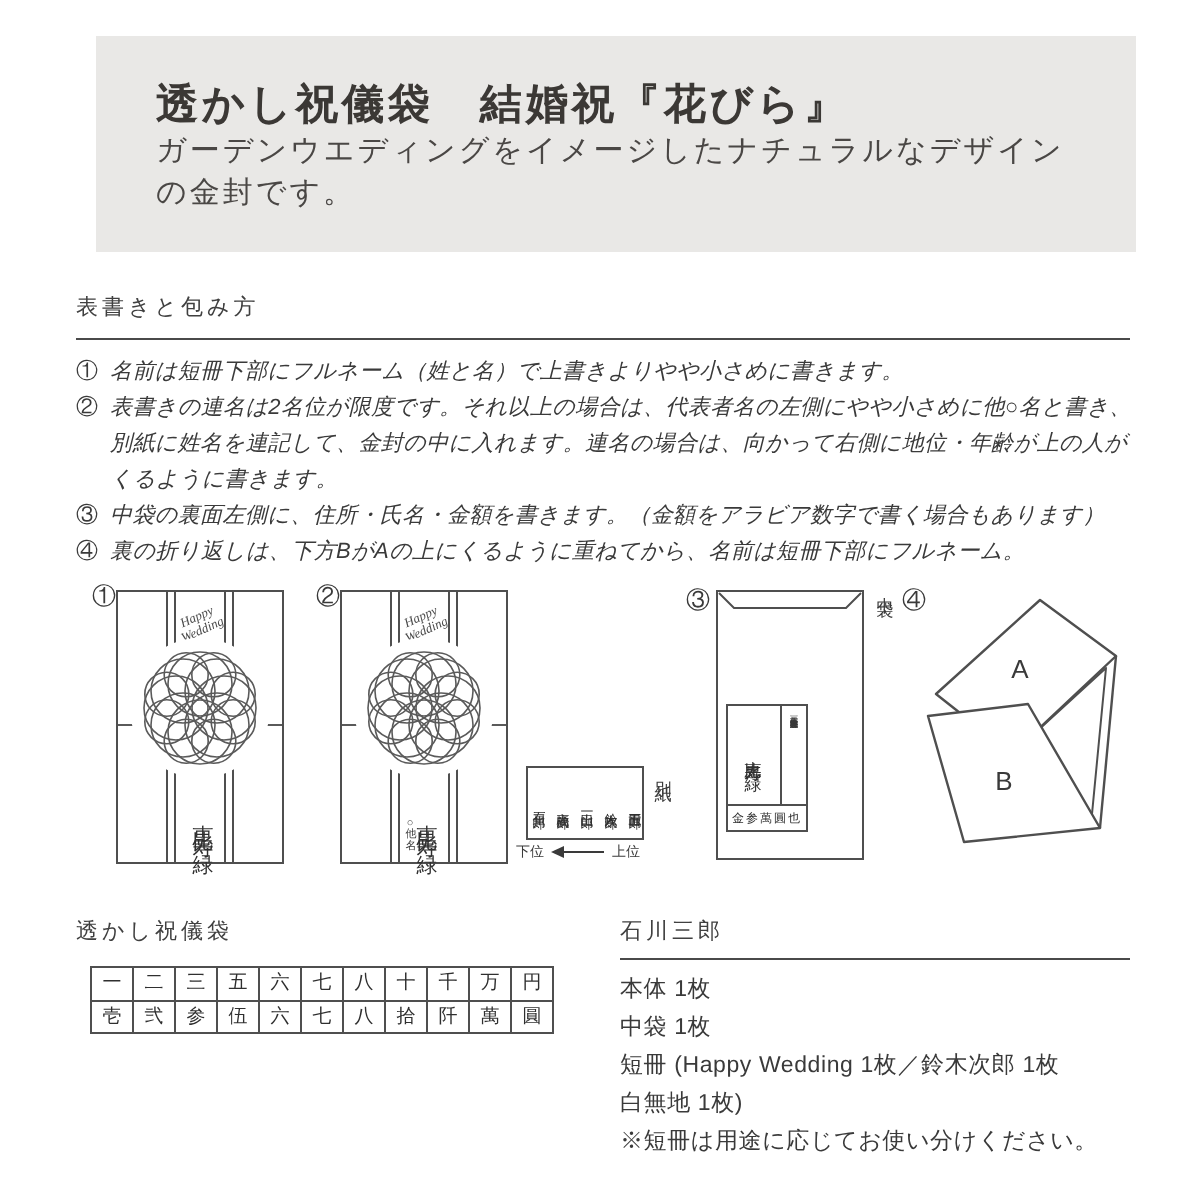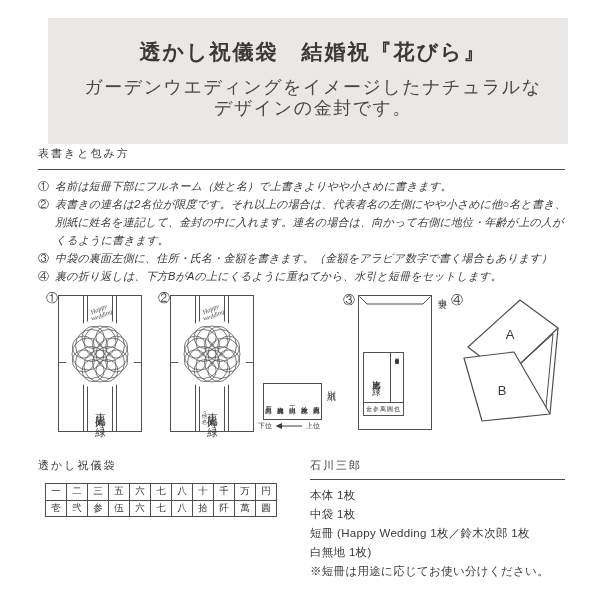--- a/index.html
+++ b/index.html
@@ -3,29 +3,29 @@
 <meta charset="utf-8">
 <style>
   * { margin:0; padding:0; box-sizing:border-box; }
   html,body { background:#fff; }
   .page {
     position:relative; width:600px; height:600px; background:#ffffff;
     font-family:"Liberation Sans", sans-serif; color:#3a3a3a; overflow:hidden;
   }
   
   .header-box {
-    position:absolute; left:48px; top:18px; width:520px; height:126px;
-    background:#e9e8e6; padding:20px 20px 0 30px;text-align:center;
+    position:absolute; left:48px; top:18px; width:520px; height:108px;
+    background:#e9e8e6; padding:20px 20px 0 30px;
   }
   .header-title {
     font-family:"Liberation Serif", serif; font-size:21px; letter-spacing:2px;
     color:#3b3835; font-weight:600;
   }
   .header-desc {
-    margin-top:11px; font-family:"Liberation Serif", serif; font-size:18px;
+    font-family:"Liberation Serif", serif; font-size:15px;
     line-height:21px; letter-spacing:1.5px; color:#4a4745;
   }
   
   .sec-heading { position:absolute; font-size:11px; letter-spacing:2px; color:#404040; }
   .rule { position:absolute; height:0; border-top:1px solid #4a4a4a; }
   
   .steps { position:absolute; left:38px; top:177px; width:530px; }
   .step { display:flex; font-size:11px; line-height:18px; letter-spacing:0.2px; }
   .step .num { width:17px; flex:0 0 17px; }
   .step .txt { flex:1;font-style:italic; }
@@ -152,21 +152,21 @@
     <div class="step">
       <span class="num">②</span>
       <span class="txt">表書きの連名は2名位が限度です。それ以上の場合は、代表者名の左側にやや小さめに他○名と書き、別紙に姓名を連記して、金封の中に入れます。連名の場合は、向かって右側に地位・年齢が上の人がくるように書きます。</span>
     </div>
     <div class="step">
       <span class="num">③</span>
       <span class="txt">中袋の裏面左側に、住所・氏名・金額を書きます。（金額をアラビア数字で書く場合もあります）</span>
     </div>
     <div class="step">
       <span class="num">④</span>
-      <span class="txt">裏の折り返しは、下方BがAの上にくるように重ねてから、水引と短冊をセットします。</span>
+      <span class="txt">裏の折り返しは、下方BがAの上にくるように重ねてから、名前は短冊下部にフルネーム。</span>
     </div>
   </div>
 
   <div class="fig-num" style="left:46px; top:290px;">①</div>
   <div class="envelope" style="left:58px; top:295px;">
     <div class="env-cord"></div>
     <div class="band-outer">
       <div class="band-inner">
         <div class="happy-script">
           <span>Happy Wedding</span>

